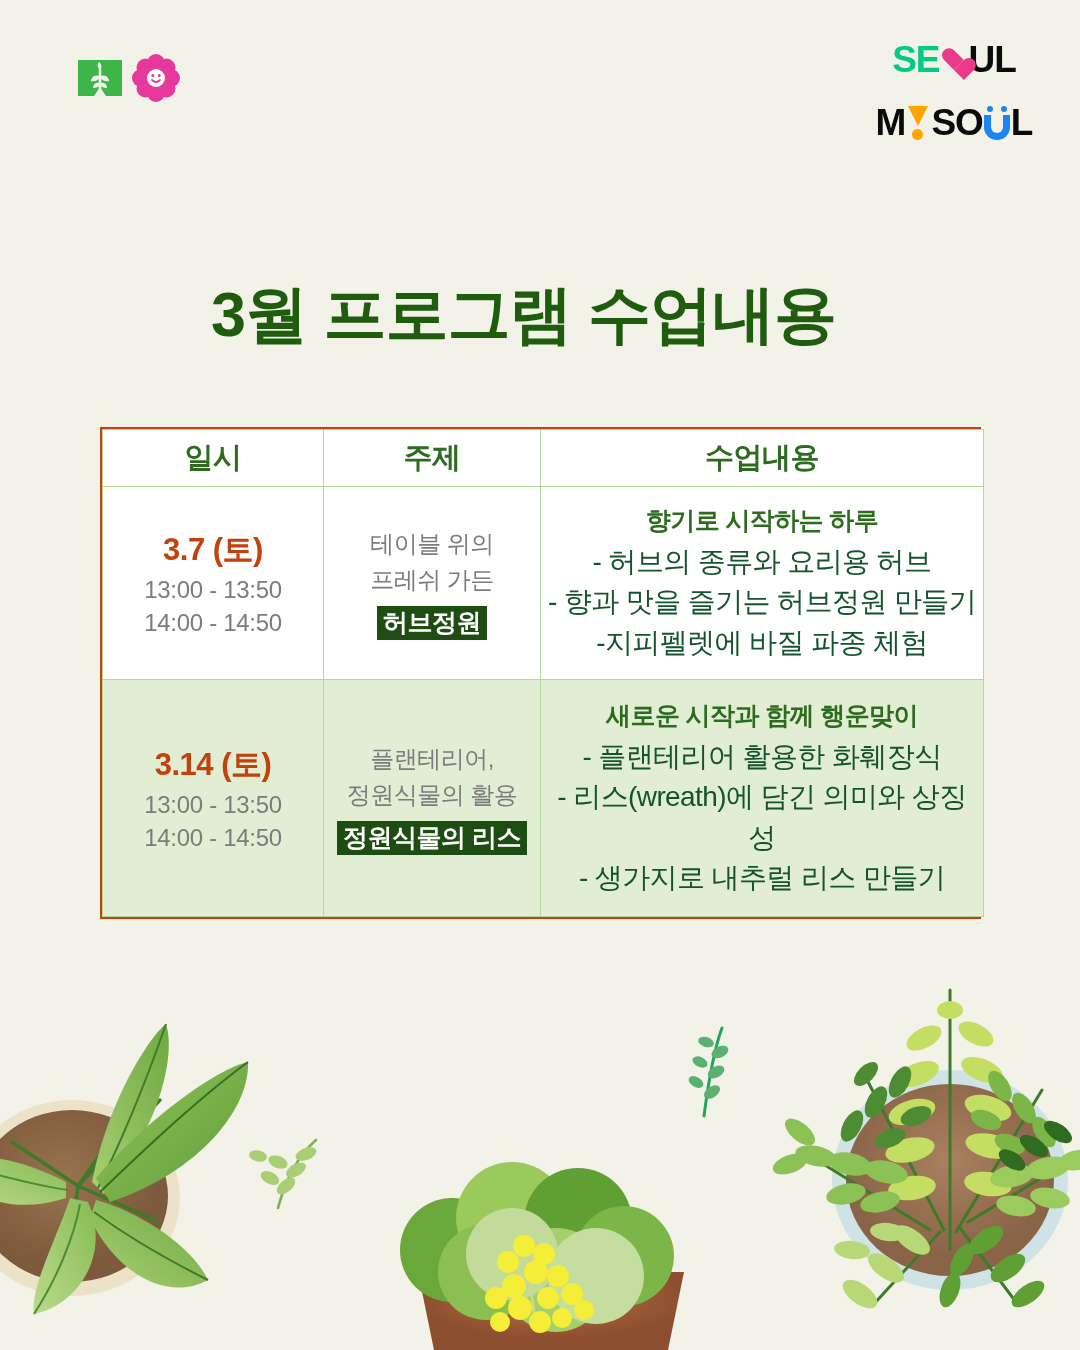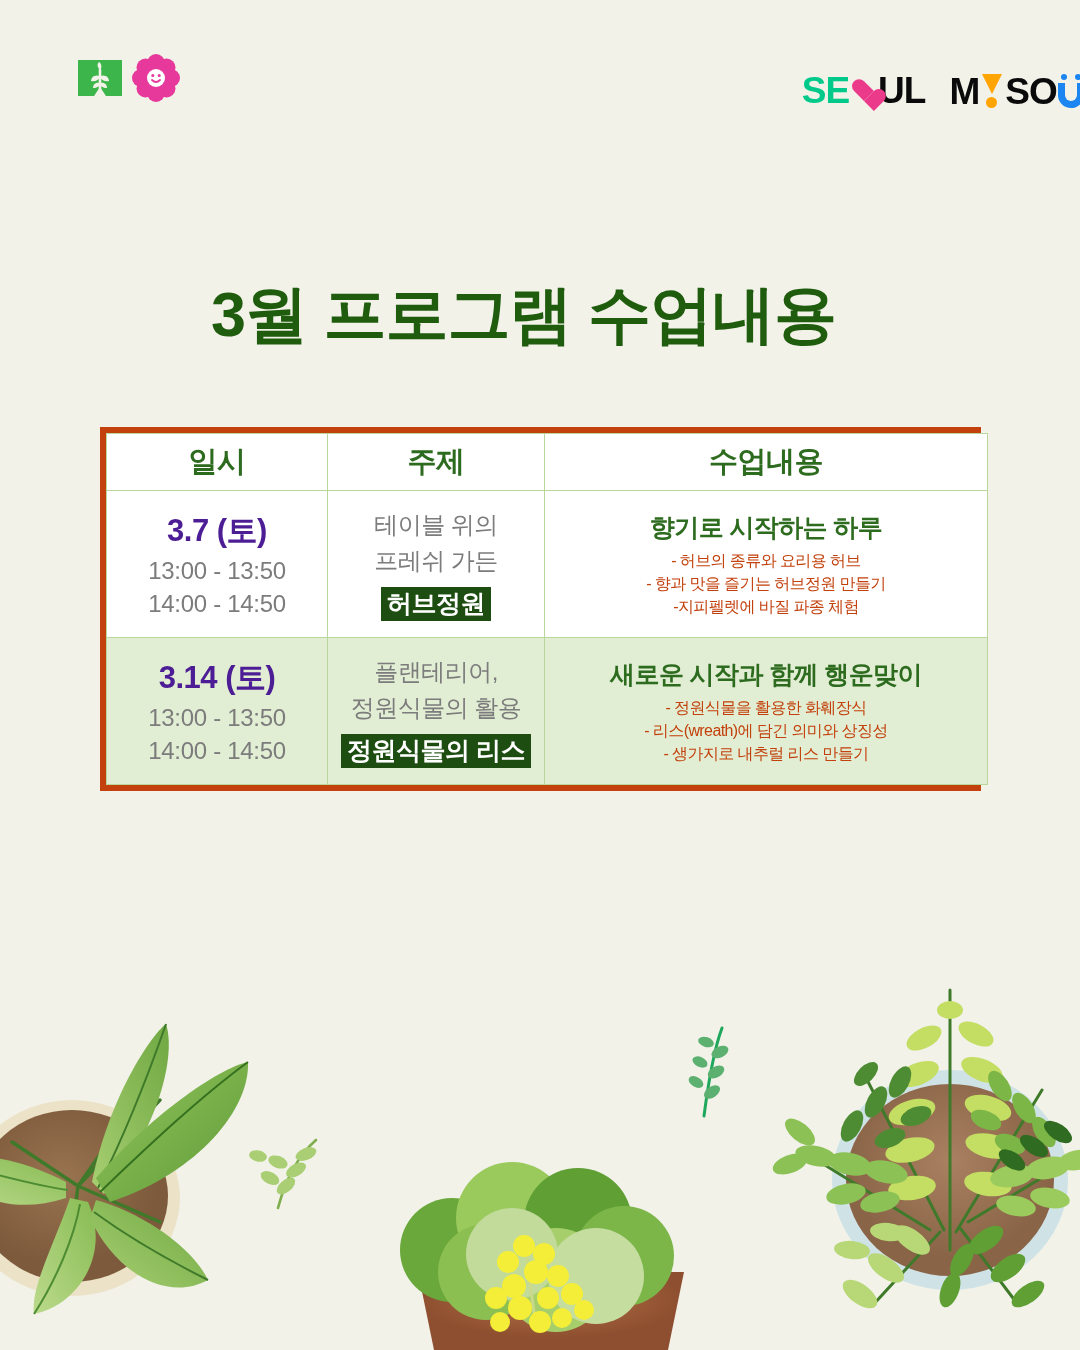--- a/index.html
+++ b/index.html
@@ -16,21 +16,21 @@
 
   .brand { position:absolute; left:76px; top:54px; display:flex; align-items:center; gap:10px; }
   .brand-marks { display:flex; align-items:center; gap:8px; }
   .mark-leaf { width:48px; height:48px; position:relative; }
   .mark-flower { width:48px; height:48px; position:relative; }
   .brand-text { display:flex; flex-direction:column; justify-content:center; margin-left:4px; }
   .brand-kr { font-size:25px; font-weight:bold; color:#3a3a3a; letter-spacing:-1px; line-height:1.1; }
   .brand-en { font-size:12.5px; font-weight:bold; color:#4a4a4a; letter-spacing:0.4px; line-height:1.35; }
 
   .seoul-logo { position:absolute; right:62px; top:48px; width:128px; height:86px;
-                display:flex; flex-direction:row; align-items:center; justify-content:center;gap:24px; }
+                display:flex; flex-direction:column; align-items:center; justify-content:center;gap:24px; }
   .seoul-row { display:flex; align-items:center; justify-content:center; line-height:1; }
   .seoul-row.r1 { margin-bottom:2px; }
   .sl { font-size:37px; font-weight:bold; font-family:"Liberation Sans", sans-serif; letter-spacing:-1px; }
   .sl-green { color:#00c98a; }
   .sl-black { color:#0a0a0a; }
   .heart { display:inline-block; width:27px; height:27px; position:relative; margin:0 1px; transform:translateY(1px); }
   .heart::before, .heart::after {
     content:""; position:absolute; width:13.5px; height:21px; background:#ec3a8b;
     border-radius:13.5px 13.5px 0 0; top:2px;
   }
@@ -47,46 +47,46 @@
   .smiley-u .eye.l { left:3px; } .smiley-u .eye.r { right:3px; }
 
   
   .title {
     position:absolute; top:272px; left:0; width:1047px; text-align:center;
     font-size:63px; font-weight:bold; color:#1f5c0e; letter-spacing:-1px;
   }
 
   
   .table {
-    position:absolute; left:100px; top:427px; width:881px; height:364px;
-    border:6px solid #c2410c; border-collapse:collapse;
+    position:absolute; left:100px; top:427px; width:881px; height:492px;
+    border:2px solid #c2410c; border-collapse:collapse;
   }
   .table table { width:100%; height:100%; border-collapse:collapse; table-layout:fixed; }
   .table td, .table th { border:1.5px solid #b9d79b; vertical-align:middle; }
   .col-date { width:221px; } .col-topic { width:217px; } .col-content { width:443px; }
 
   .hrow { height:57px; background:#ffffff; }
   .hrow th { font-size:29px; font-weight:bold; color:#2d6b1f; text-align:center; letter-spacing:-0.5px; }
 
   .row1 { background:#ffffff; }
   .row2 { background:#e2eed4; }
 
   .cell { text-align:center; padding:8px 6px; }
-  .date-main { font-size:31px; font-weight:bold; color:#4c1d95; line-height:1.5; letter-spacing:-0.5px; }
+  .date-main { font-size:31px; font-weight:bold; color:#c2410c; line-height:1.5; letter-spacing:-0.5px; }
   .date-time { font-size:24px; color:#7c7c7c; line-height:1.38; letter-spacing:-0.3px; }
 
   .topic-line { font-size:24px; color:#7c7c7c; line-height:1.48; letter-spacing:-0.5px; }
   .topic-badge {
     display:inline-block; background:#1e4d11; color:#ffffff;
     font-size:25px; font-weight:bold; padding:1px 6px 3px; letter-spacing:-0.5px; line-height:1.2;
     margin-top:8px;
   }
 
   .content-title { font-size:25px; font-weight:bold; color:#2d6b1f; letter-spacing:-0.6px; line-height:1.5; margin-bottom:2px; }
-  .content-line { font-size:16px; color:#c2410c; letter-spacing:-0.6px; line-height:1.45; }
+  .content-line { font-size:28px; color:#14532d; letter-spacing:-0.6px; line-height:1.45; }
 
   
   .art { position:absolute; left:0; top:950px; width:1080px; height:400px; pointer-events:none; }
   .art svg { display:block; }
 </style>
 </head>
 <body>
 
 <div class="header">
 
@@ -189,21 +189,21 @@
           <div class="date-time">13:00 - 13:50</div>
           <div class="date-time">14:00 - 14:50</div>
         </td>
         <td class="cell">
           <div class="topic-line">플랜테리어,</div>
           <div class="topic-line">정원식물의 활용</div>
           <div><span class="topic-badge">정원식물의 리스</span></div>
         </td>
         <td class="cell">
           <div class="content-title">새로운 시작과 함께 행운맞이</div>
-          <div class="content-line">- 정원식물을 활용한 화훼장식</div>
+          <div class="content-line">- 플랜테리어 활용한 화훼장식</div>
           <div class="content-line">- 리스(wreath)에 담긴 의미와 상징성</div>
           <div class="content-line">- 생가지로 내추럴 리스 만들기</div>
         </td>
       </tr>
     </tbody>
   </table>
 </div>
 
 <div class="art">
   <svg width="1080" height="400" viewBox="0 0 1080 400">

